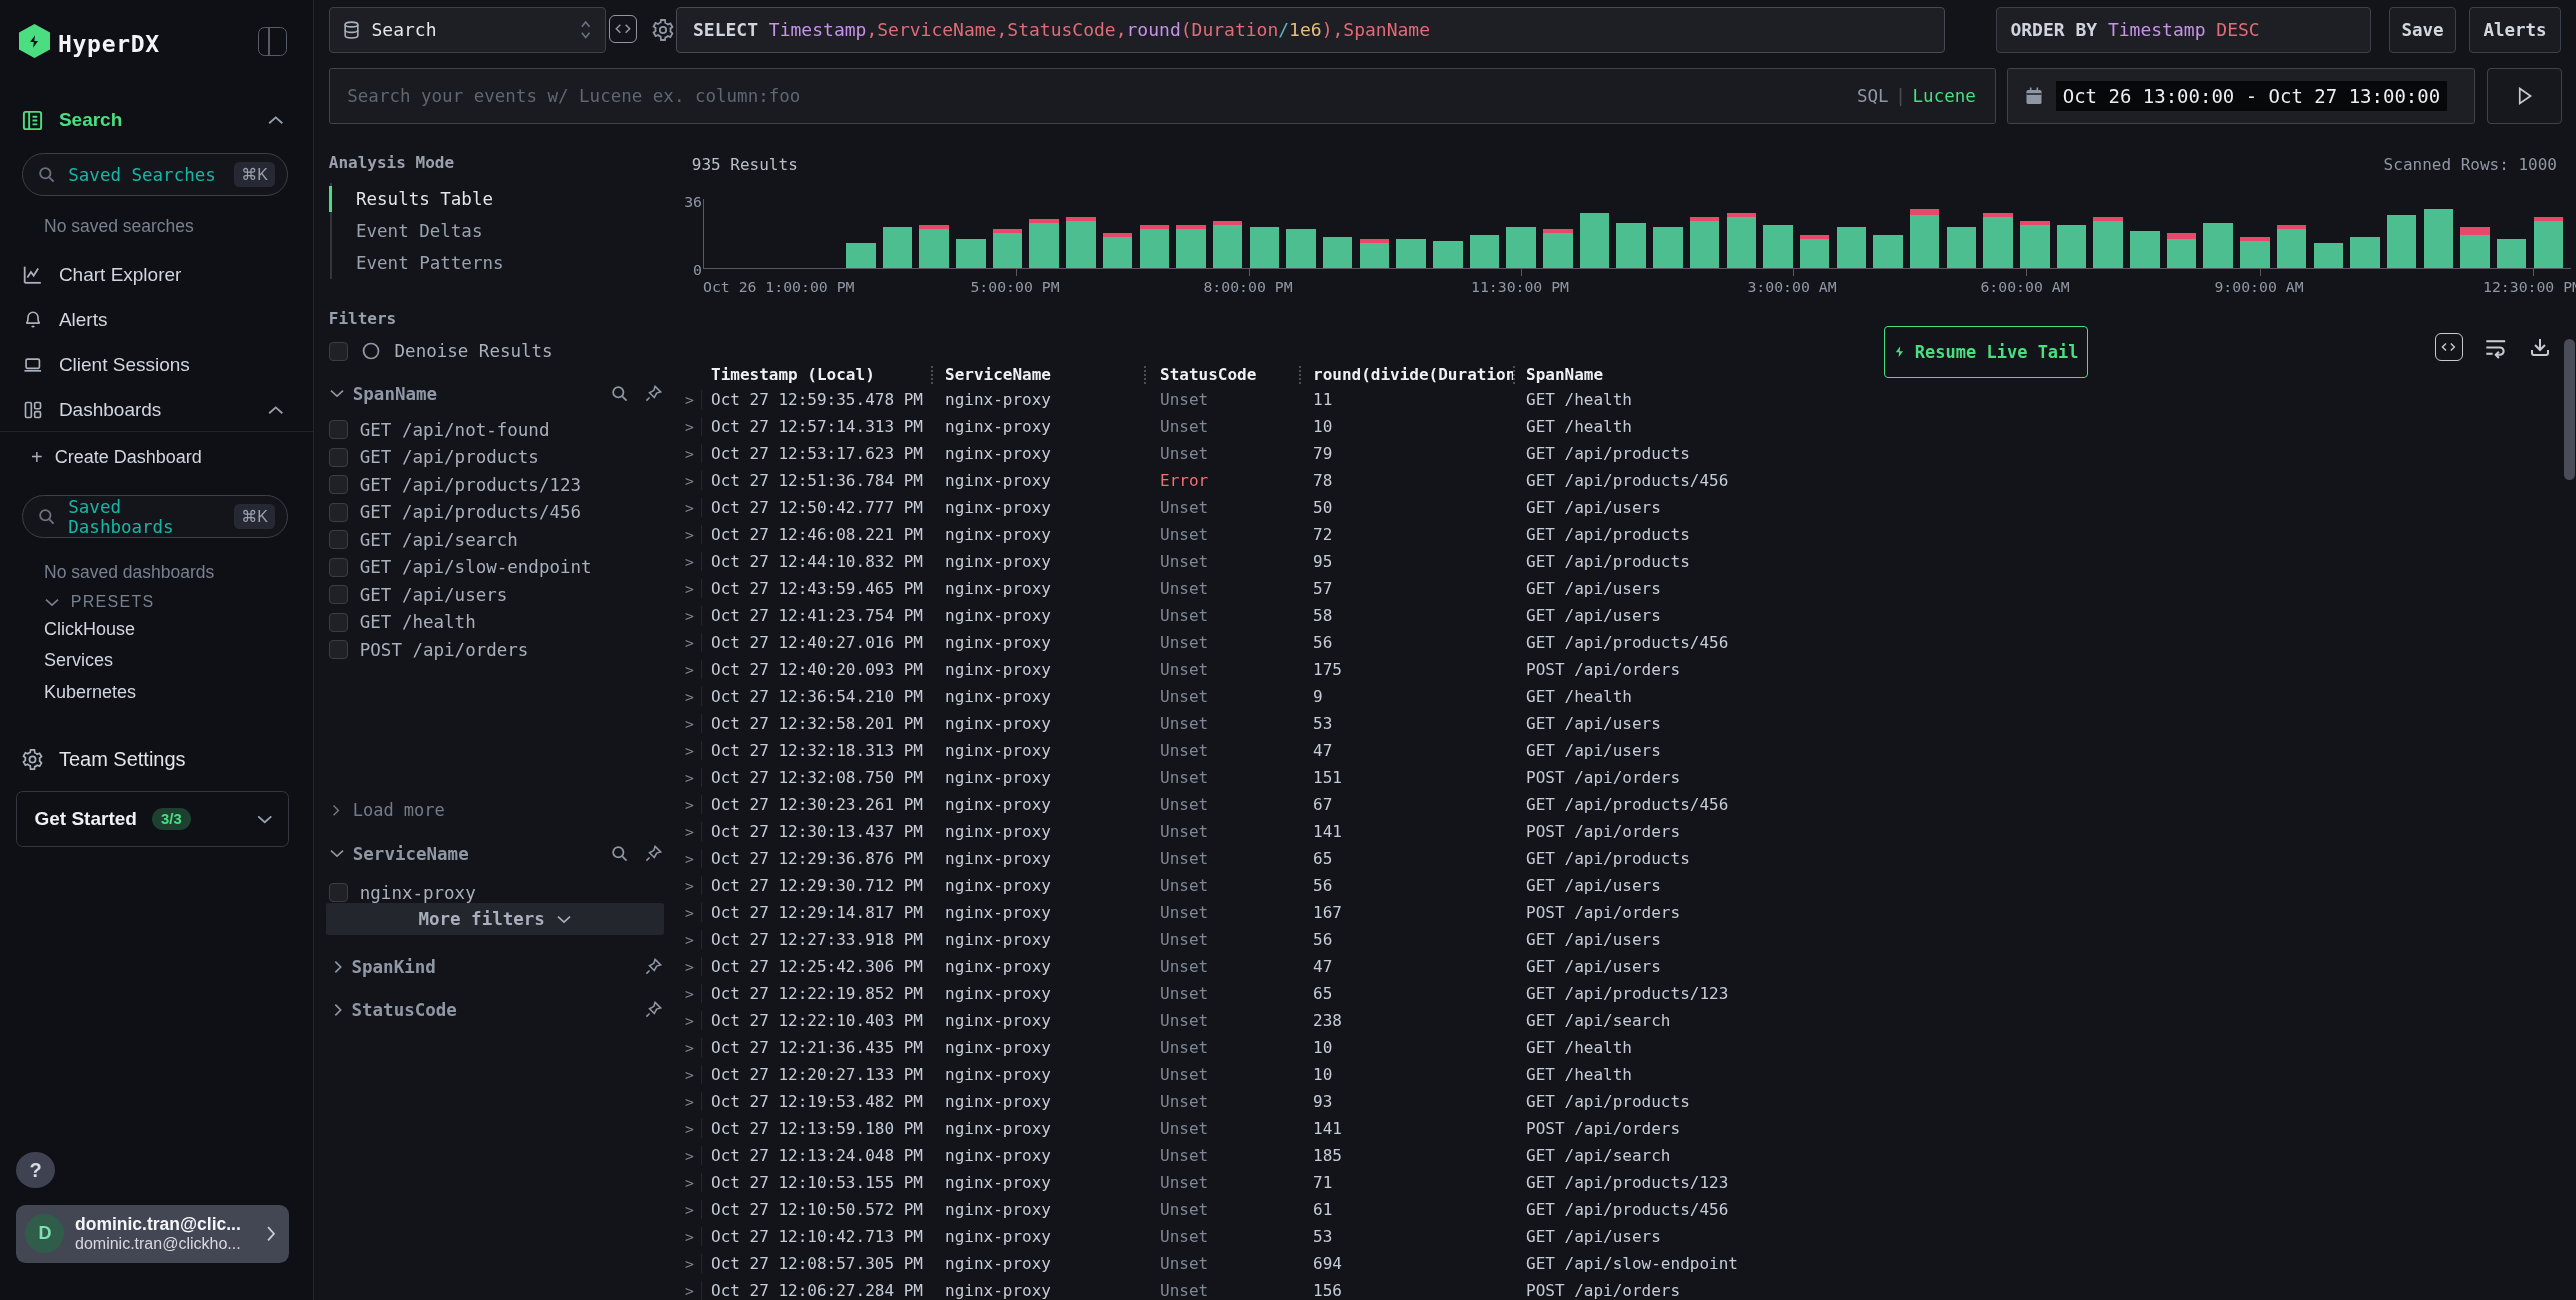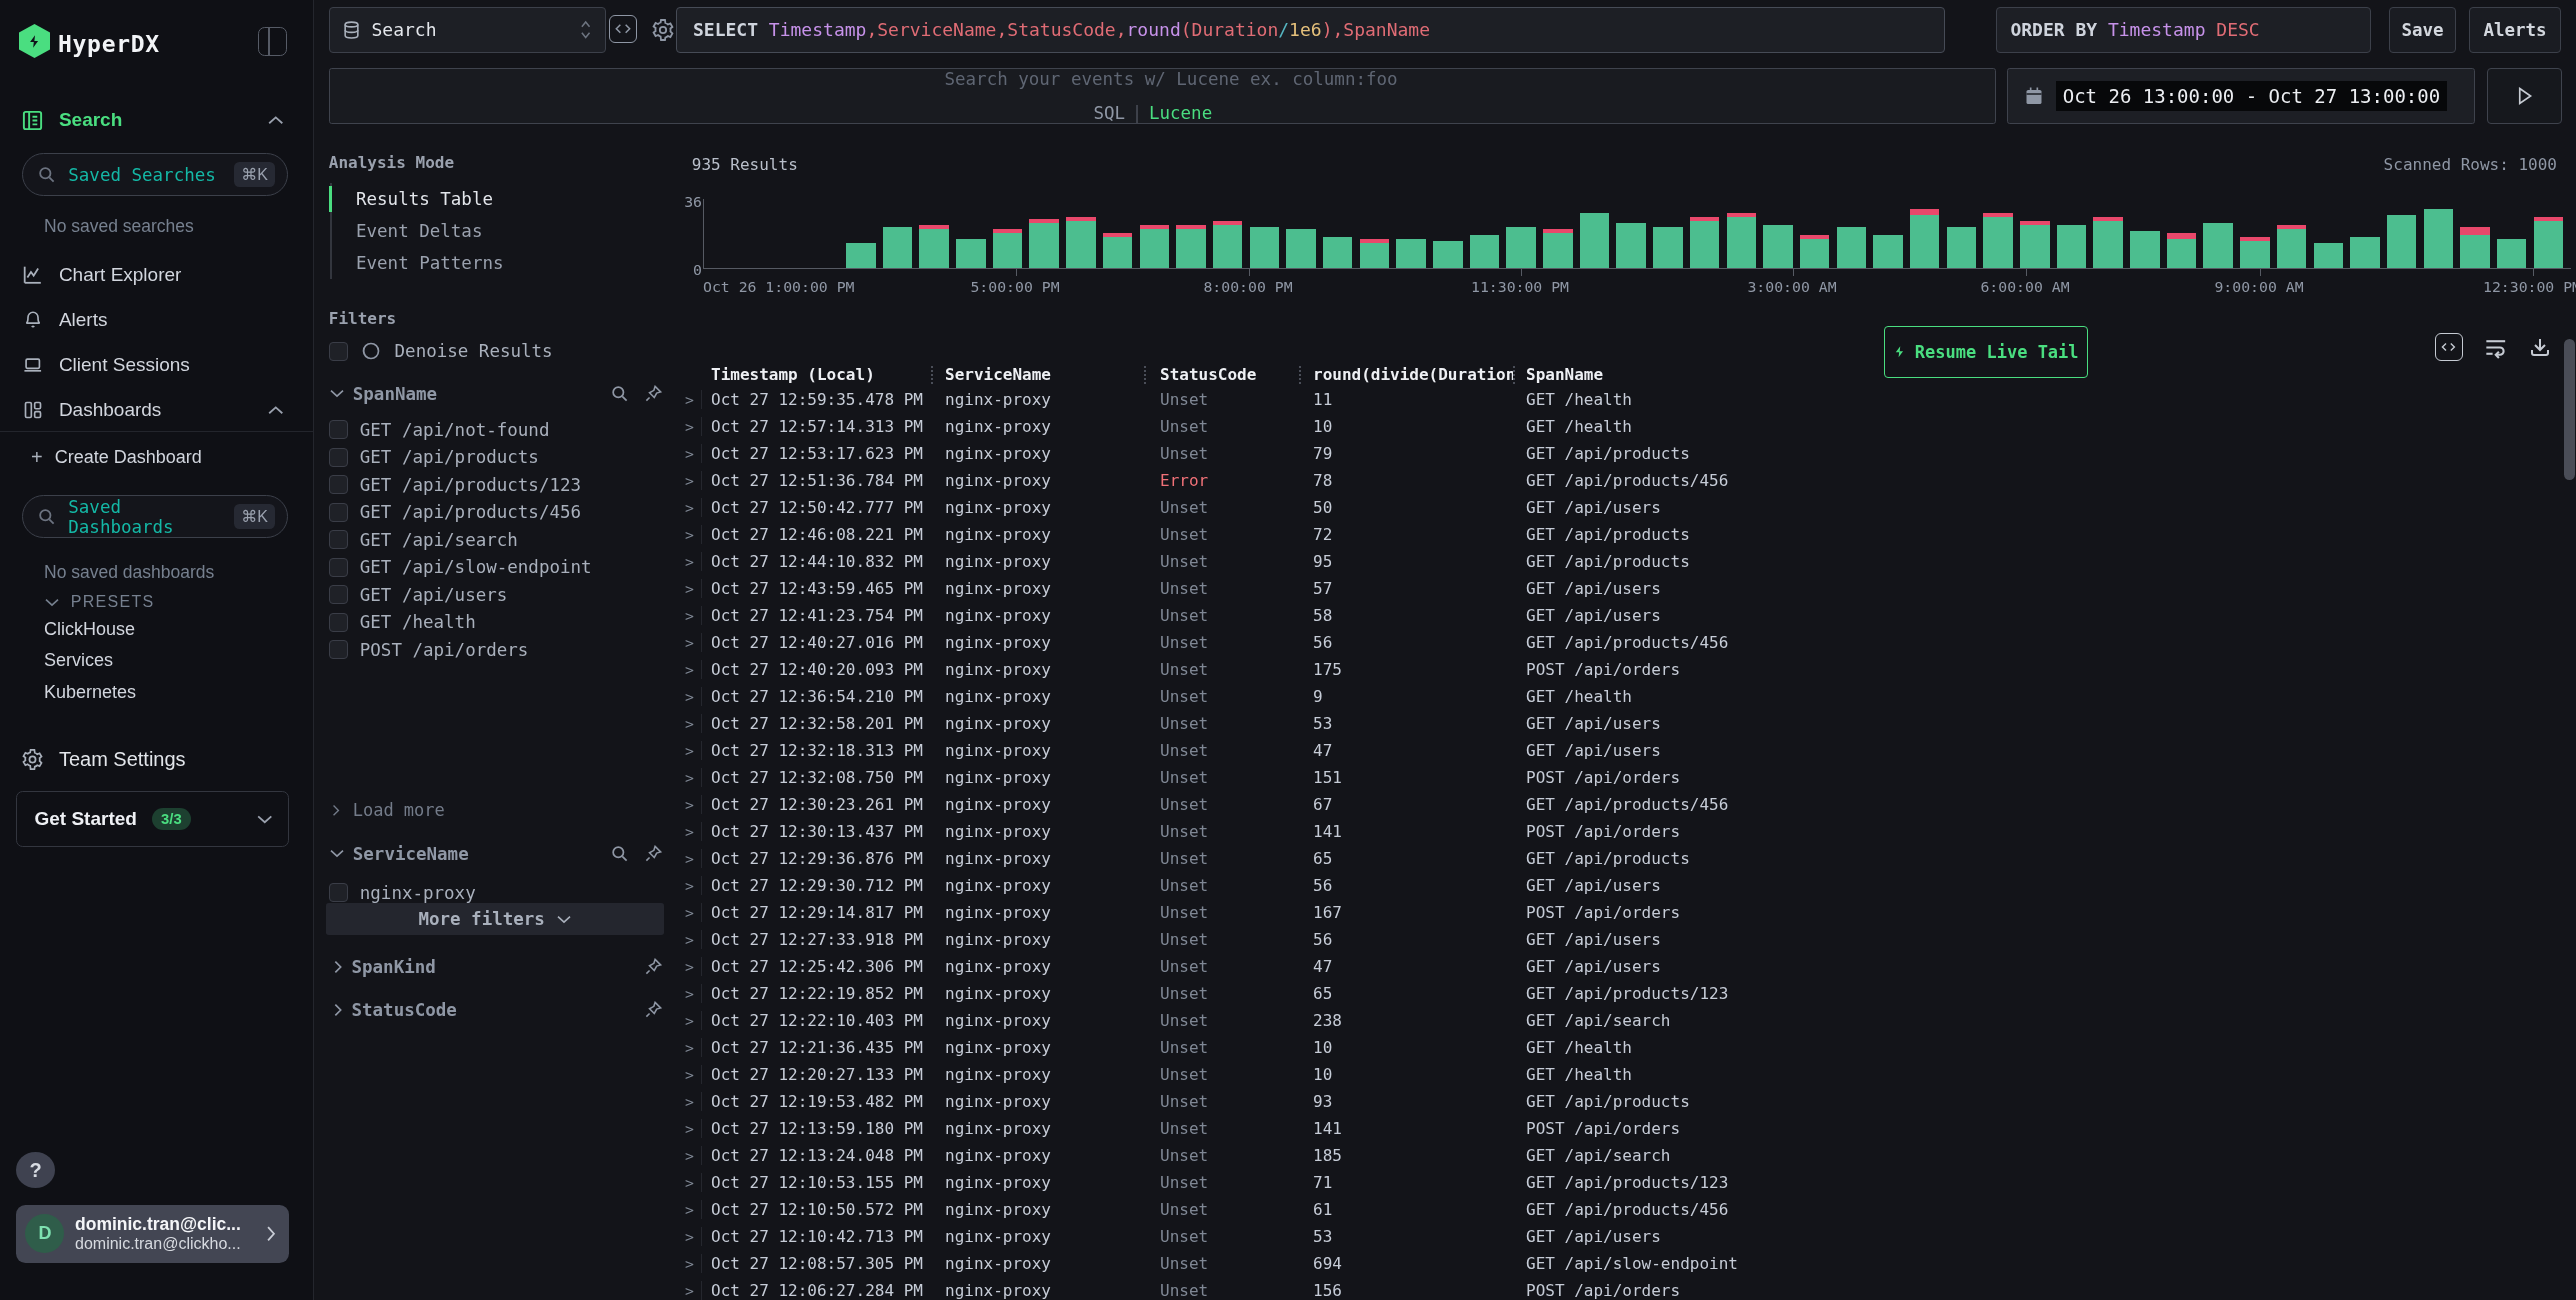--- a/index.html
+++ b/index.html
@@ -76,21 +76,21 @@
   .tk-fd { color:#e06c75; }
   .tk-fn { color:#c792ea; }
   .tk-op { color:#56b6c2; }
   .tk-num { color:#e5c07b; }
   #save-btn { position:absolute; left:2075px; top:6.7px; width:67px; height:46px; font-size:17.5px; font-weight:bold; color:#d3d7de;
     display:flex; align-items:center; justify-content:center; background:#1a1c22; }
   #alerts-btn { position:absolute; left:2155px; top:6.7px; width:92px; height:46px; font-size:17.5px; font-weight:bold; color:#d3d7de;
     display:flex; align-items:center; justify-content:center; background:#1a1c22; }
 
   #search-box { position:absolute; left:14.8px; top:68px; width:1667px; height:56px; background:#191b20;
-    border:1.3px solid #3f434d; border-radius:2.7px; display:flex; align-items:center;flex-direction:column; }
+    border:1.3px solid #3f434d; border-radius:2.7px; display:flex; align-items:center; }
   #search-box .placeholder { margin-left:17.5px; font-size:17.5px; color:#5f6673; flex:1; }
   .mode-toggle { margin-right:19px; font-size:17.5px; }
   .mode-sql { color:#8f97a5; }
   .mode-sep { color:#4a4f59; padding:0 6.7px; }
   .mode-lucene { color:#4ade80; }
   #time-box { position:absolute; left:1693px; top:68px; width:468px; height:56px; background:#1d1f25;
     border:1.3px solid #3f434d; border-radius:2.7px; display:flex; align-items:center; }
   #time-box .trange { font-size:19px; color:#eceef2; background:#07080a; padding:4px 6.7px; }
   #run-btn { position:absolute; left:2173px; top:68px; width:75px; height:56px; background:#16181d;
     border:1.3px solid #3f434d; border-radius:4px; display:flex; align-items:center; justify-content:center; }

